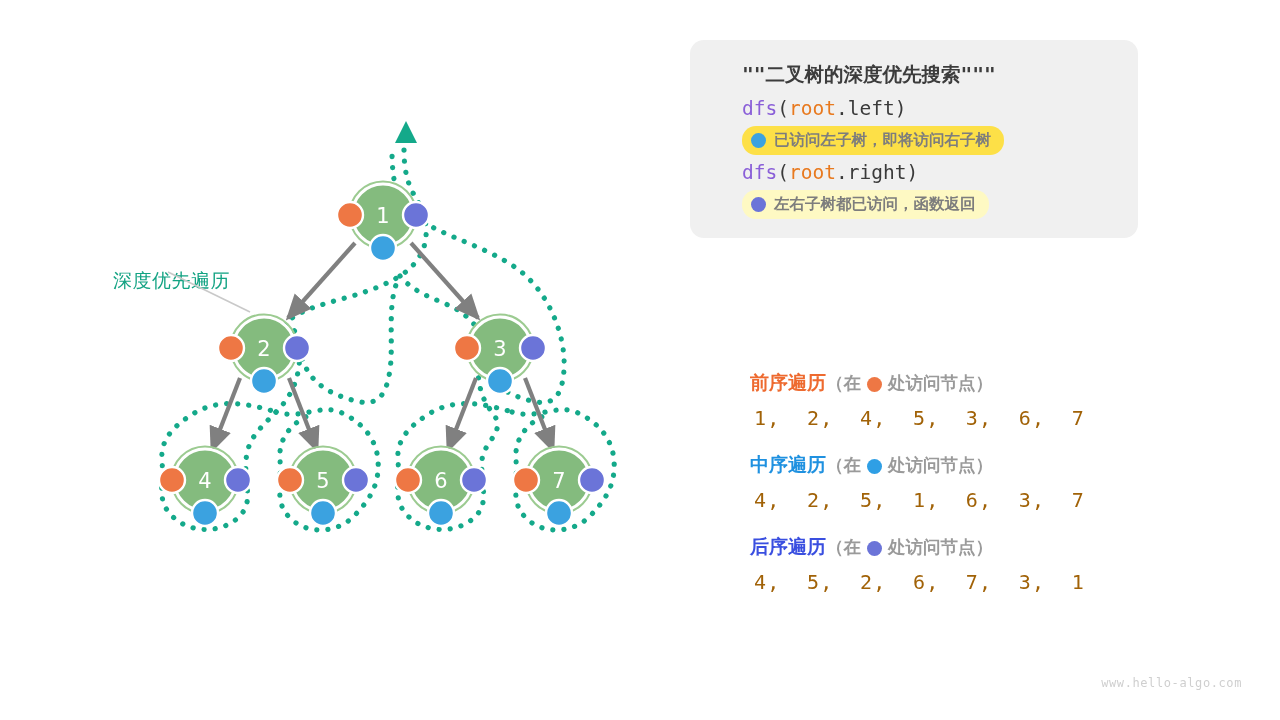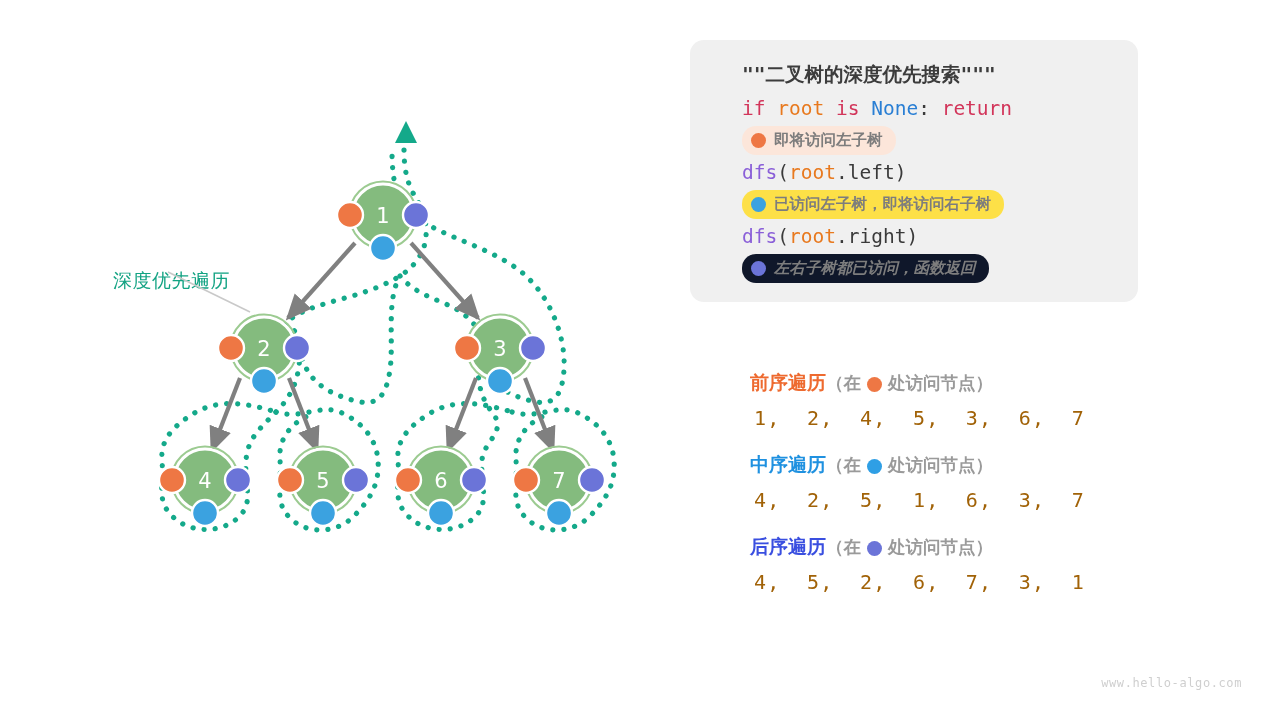--- a/index.html
+++ b/index.html
@@ -243,42 +243,35 @@
     <svg style="position:absolute;left:0;top:0;pointer-events:none" width="680" height="720">
       <line x1="168" y1="272" x2="250" y2="312" stroke="#c9c9c9" stroke-width="1.6"></line>
     </svg>
   </div>
 
   <div id="code-panel">
 
 
     <div class="code-line ind1 str">""二叉树的深度优先搜索"""</div>
 
-    <div class="code-line ind1"><span class="kw">if</span> <span class="var">root</span> <span class="kw">is</span> <span class="const">None</span><span class="pun">: </span><span class="kw">return</span></div>
-
-    <div class="badge-row">
-      <span class="badge" style="background:#fce6da;">
-        <span class="dot" style="background:#ee7744;"></span>
-        <span>即将访问左子树</span>
-      </span>
-    </div>
+
 
     <div class="code-line ind1"><span class="fn">dfs</span><span class="pun">(</span><span class="var">root</span><span class="pun">.left</span><span class="pun">)</span></div>
 
     <div class="badge-row">
       <span class="badge" style="background:#fde047;">
         <span class="dot" style="background:#3ba2e0;"></span>
         <span>已访问左子树，即将访问右子树</span>
       </span>
     </div>
 
     <div class="code-line ind1"><span class="fn">dfs</span><span class="pun">(</span><span class="var">root</span><span class="pun">.right</span><span class="pun">)</span></div>
 
     <div class="badge-row">
-      <span class="badge" style="background:#0f172a;font-style:italic;">
+      <span class="badge" style="background:#fef9c3;">
         <span class="dot" style="background:#6b74d8;"></span>
         <span>左右子树都已访问，函数返回</span>
       </span>
     </div>
   </div>
 
   <div id="legend">
       <div>
         <div class="trav-head">
           <span class="trav-name" style="color: rgb(238, 106, 47);">前序遍历</span>

